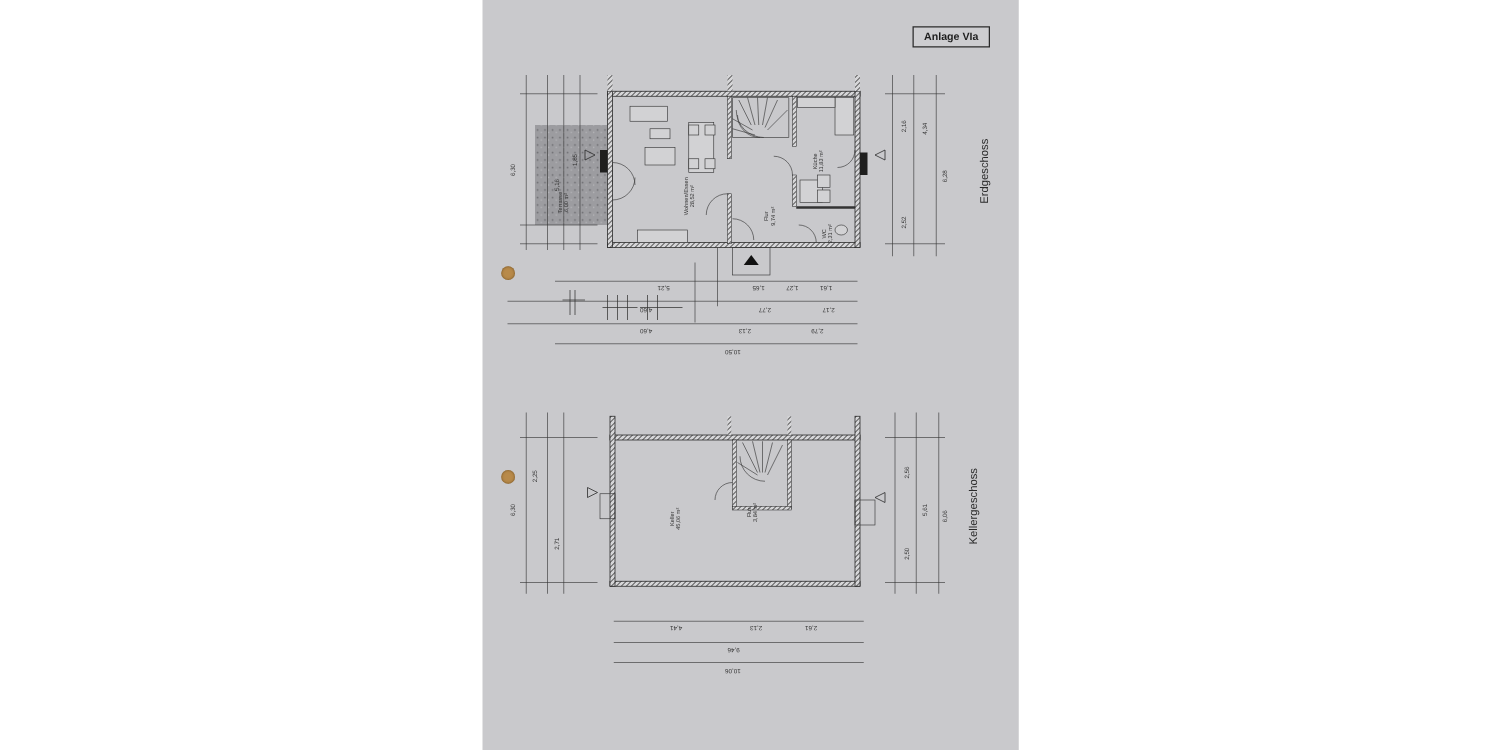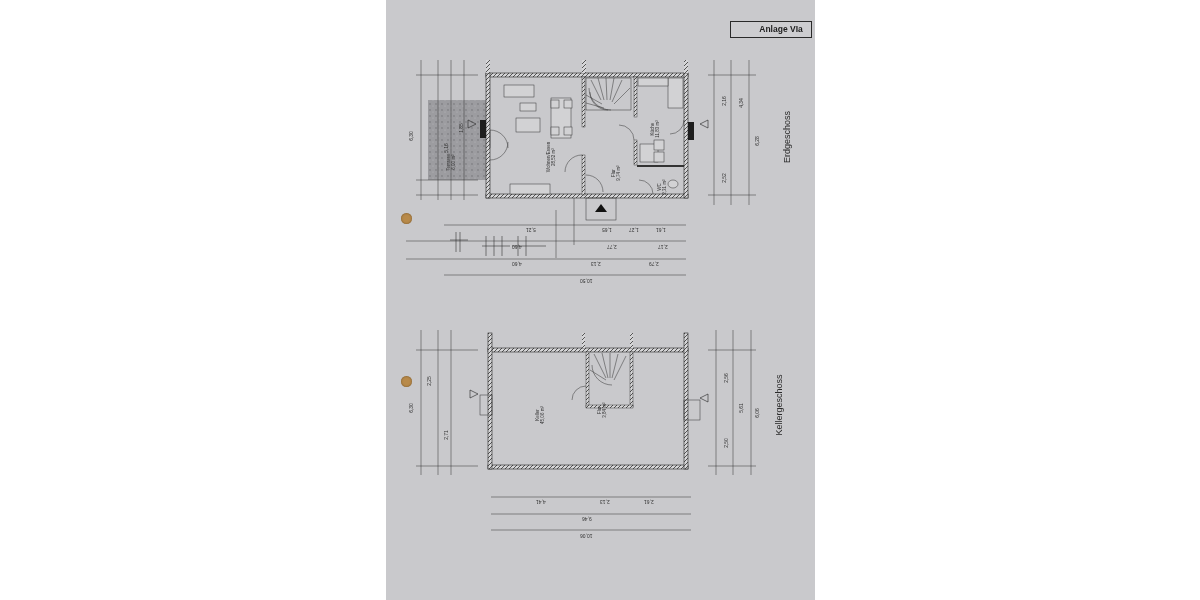--- a/index.html
+++ b/index.html
@@ -1,19 +1,19 @@
 <!DOCTYPE html>
 <html><head>
 <meta charset="utf-8">
 <style>
   html, body { margin:0; padding:0; }
   body { width:1200px; height:600px; background:#ffffff; position:relative; overflow:hidden; font-family:"Liberation Sans", sans-serif; }
   .page { position:absolute; left:386px; top:0; width:429px; height:600px; background:#c9c9cc; }
   .page svg { position:absolute; left:0; top:0; }
-  .label-box { position:absolute; left:344px; top:21px; width:60px; height:15px; border:1.5px solid #2a2a2a; font-size:8.5px; font-weight:bold; color:#1e1e1e; text-align:center; line-height:15px; background:#cdcdd0;padding-left:20px; }
+  .label-box { position:absolute; left:344px; top:21px; width:60px; height:15px; border:1.5px solid #2a2a2a; font-size:8.5px; font-weight:bold; color:#1e1e1e; text-align:center; line-height:15px; background:#cdcdd0; }
   .punch { position:absolute; width:11px; height:11px; border-radius:50%; background:#b88a4a; box-shadow:inset 0 0 2px #6a4a1e; }
   .vtext { position:absolute; transform:rotate(-90deg); transform-origin:center; font-size:9px; color:#2a2a2a; white-space:nowrap; }
   .room { position:absolute; transform:rotate(-90deg); font-size:4.5px; color:#333; white-space:nowrap; text-align:center; line-height:5px; }
   .dim { position:absolute; font-size:5px; color:#333; white-space:nowrap; }
   .dim.flip { transform:rotate(180deg); }
   .dim.rot { transform:rotate(-90deg); }
 </style>
 </head>
 <body>
 

